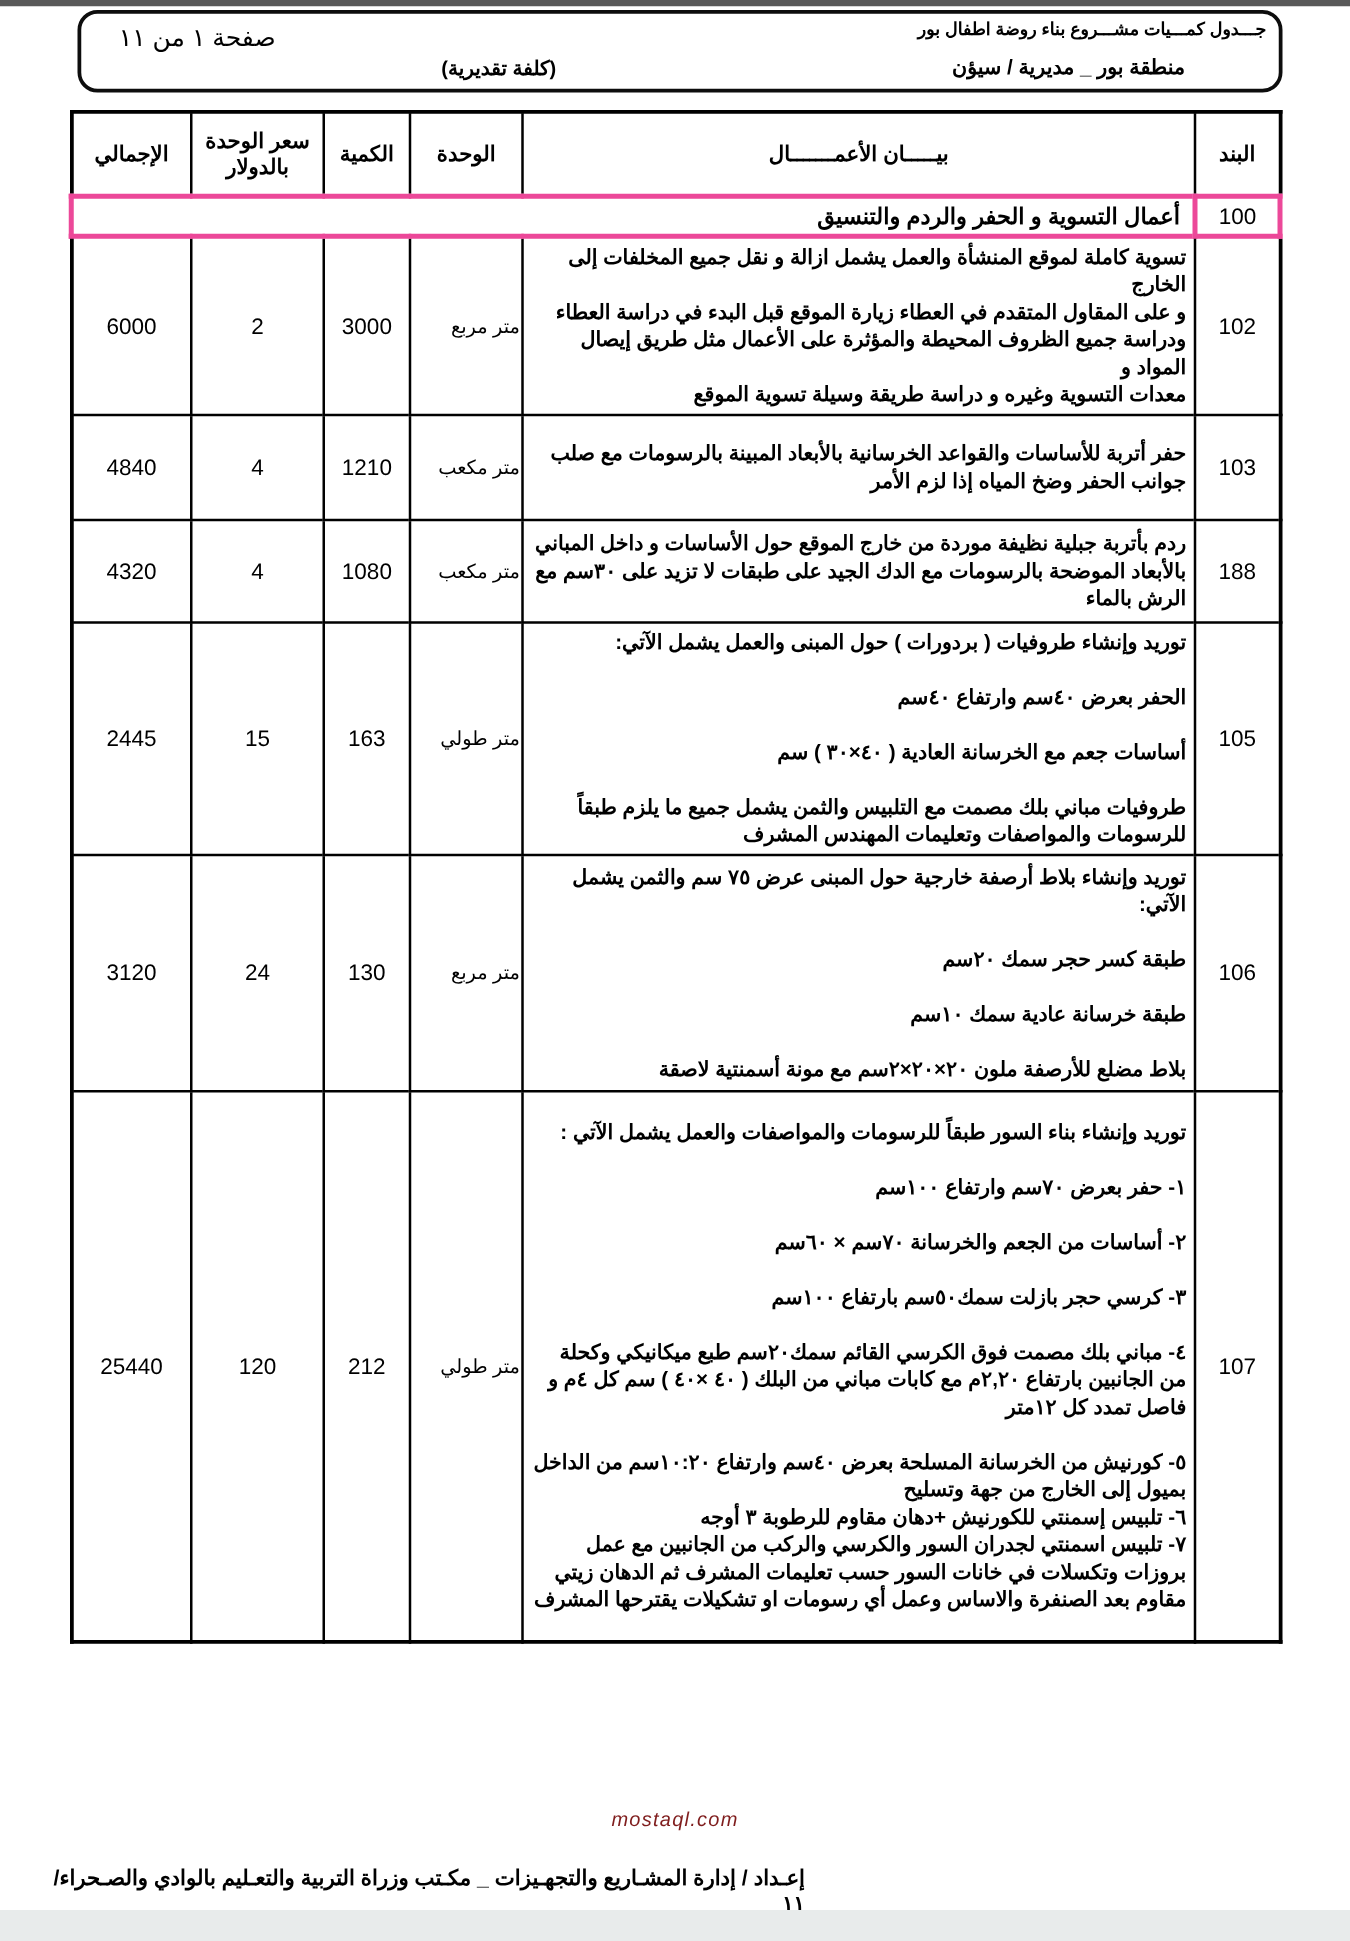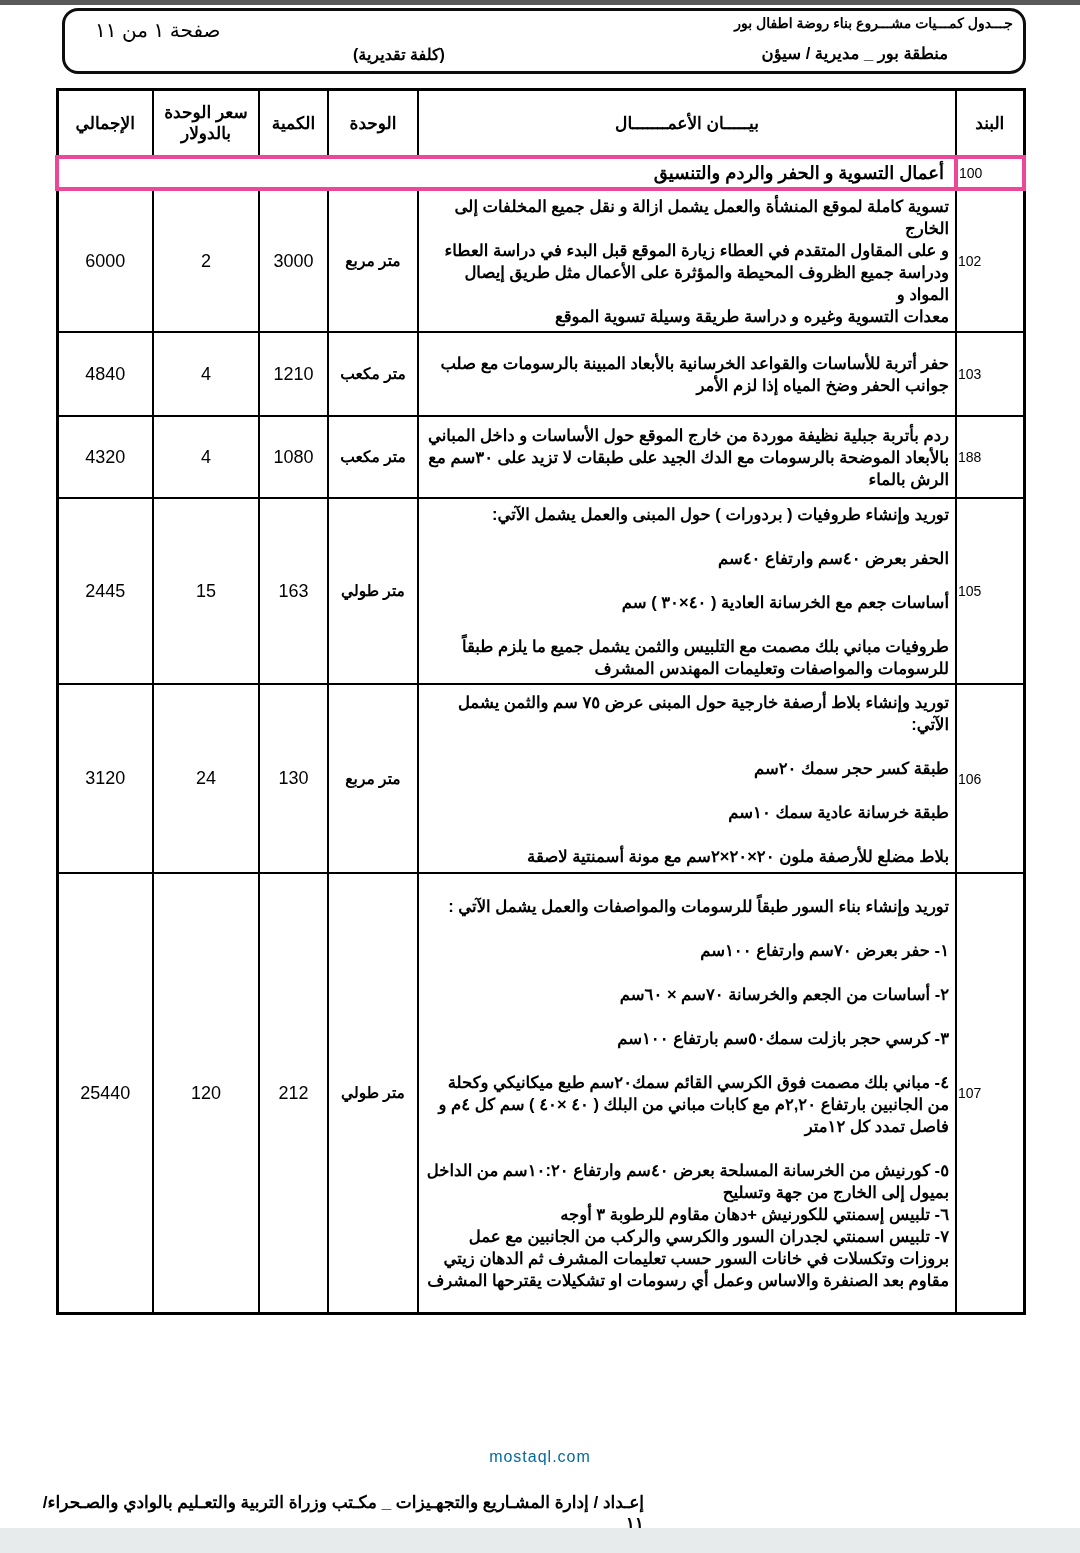--- a/index.html
+++ b/index.html
@@ -23,38 +23,38 @@
   
   table.boq{
     position:absolute;left:55px;top:88px;width:967px;
     border-collapse:collapse;table-layout:fixed;direction:rtl;
     border:3px solid #000;
   }
   table.boq td,table.boq th{border:2px solid #000;vertical-align:middle;overflow:hidden;}
   table.boq thead th{height:62px;font-size:17px;font-weight:bold;text-align:center;white-space:pre-line;border-bottom:3px solid #000;}
   tr.section td{border:4px solid #ec4899;height:26px;}
   tr.section td.sec-title{text-align:right;padding:0 10px;font-size:18px;font-weight:bold;}
-  td.c-id{text-align:left;font-size:14px;direction:ltr;font-weight:normal;}
+  td.c-id{text-align:center;font-size:18px;direction:ltr;font-weight:normal;}
   td.c-desc{
     padding:4px 6px;font-size:16.5px;font-weight:bold;
     line-height:22px;white-space:pre-line;
   }
-  td.c-unit{text-align:center;font-size:15.5px;font-weight:bold;white-space:nowrap;}
+  td.c-unit{font-size:15.5px;font-weight:normal;white-space:nowrap;}
   td.c-num{text-align:center;font-size:18px;direction:ltr;}
   tr.r102 td{height:126px;}
   tr.r103 td{height:74px;}
   tr.r104 td{height:72px;}
   tr.r105 td{height:167px;}
   tr.r106 td{height:179px;}
   tr.r107 td{height:430px;}
 
   
   .watermark{position:absolute;left:420px;top:1448px;width:240px;text-align:center;color:#c7c7c7;direction:rtl;}
   .watermark .wm-main{font-size:50px;font-weight:bold;line-height:52px;}
-  .watermark .wm-domain{font-size:16px;color:#0369a1;letter-spacing:1px;direction:ltr;}
+  .watermark .wm-domain{font-size:16px;color:#7f1d1d;letter-spacing:1px;direction:ltr;font-style:italic;}
   .footer-credit{
     position:absolute;left:42px;top:1492px;width:602px;direction:rtl;text-align:right;
     font-size:17px;font-weight:bold;
   }
 </style>
 </head>
 <body>
 
 <div class="top-edge"></div>
 

